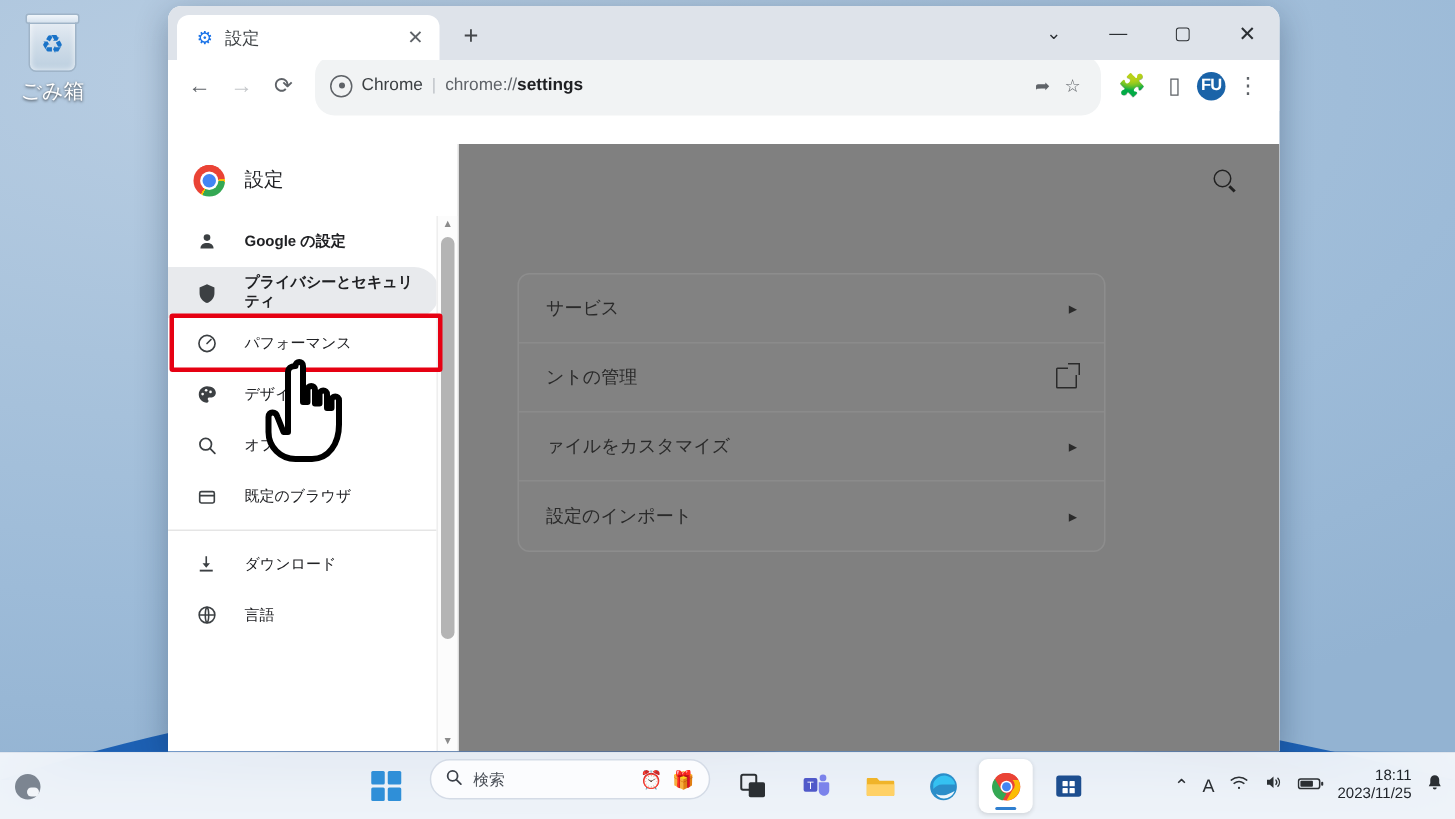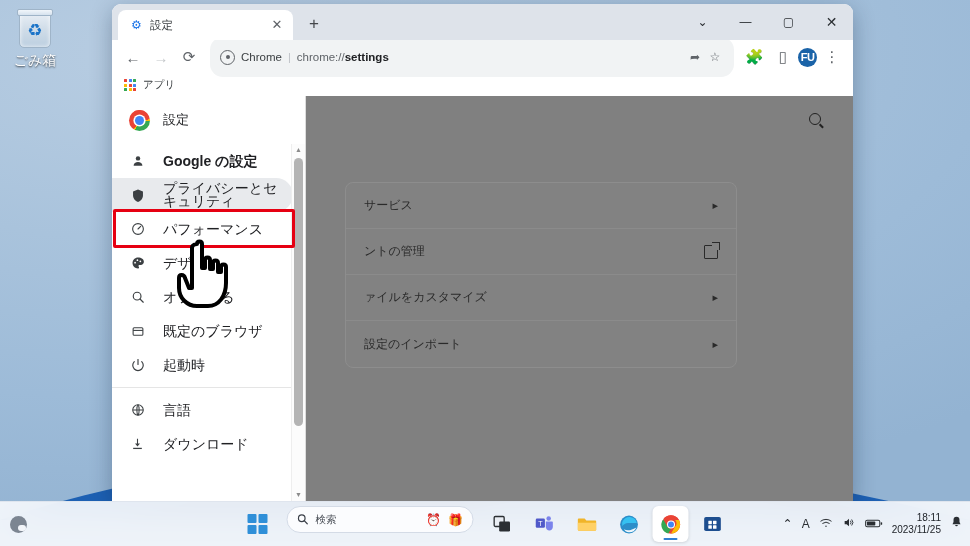--- a/index.html
+++ b/index.html
@@ -189,22 +189,22 @@
   .sm-sep{height:1px;background:#e5e5e5;margin:5px 0;}
   .sm-item{
     display:flex;align-items:center;gap:17px;min-height:34px;padding:4px 10px 4px 17px;
     box-sizing:border-box;border-radius:0 17px 17px 0;margin-right:12px;
   }
   .sm-item.sel{background:#e8eaed;}
   .sm-ico{
     width:17px;flex:0 0 17px;display:flex;align-items:center;justify-content:center;
     color:#3c4043;font-size:14px;line-height:1;
   }
-  .sm-lbl{font-size:14px;color:#202124;line-height:13px;}
-  .sm-item.sel .sm-lbl{font-weight:400;}
+  .sm-lbl{font-size:10px;color:#202124;line-height:13px;}
+  .sm-item.sel .sm-lbl{font-weight:700;}
   .sm-item.bold .sm-lbl{font-weight:700;}
 
   
   .sb-track{
     position:absolute;right:0;top:48px;bottom:0;width:13px;background:#fcfcfc;border-left:1px solid #eee;
   }
   .sb-up,.sb-dn{
     position:absolute;left:0;right:0;height:12px;color:#8b8b8b;font-size:7px;text-align:center;line-height:12px;
   }
   .sb-up{top:0;}
@@ -316,34 +316,20 @@
           <span class="tbtn" style="width:18px;flex:0 0 18px;font-size:12px;">➦</span>
           <span class="tbtn" style="width:18px;flex:0 0 18px;font-size:12px;">☆</span>
         </span>
       </div>
       <div class="tbtn">🧩</div>
       <div class="tbtn">▯</div>
       <div class="avatar">FU</div>
       <div class="tbtn">⋮</div>
     </div>
 
-    <div class="bookmarks">
-      <span class="appsgrid">
-        <i style="background:#ea4335"></i>
-          <i style="background:#4285f4"></i>
-          <i style="background:#34a853"></i>
-        <i style="background:#fbbc04"></i>
-          <i style="background:#ea4335"></i>
-          <i style="background:#4285f4"></i>
-        <i style="background:#34a853"></i>
-          <i style="background:#fbbc04"></i>
-          <i style="background:#ea4335"></i>
-      </span>
-      <span class="bk-lbl">アプリ</span>
-    </div>
 
     <div class="content">
 
       <div class="dim">
         <div class="srch">
           <div class="srch-ic"></div>
         </div>
 
         <div class="card">
           <div class="crow">
@@ -427,50 +413,41 @@
           <div class="sm-item">
             <span class="sm-ico">
               <svg width="14" height="13" viewBox="0 0 24 24" fill="none" stroke="#3c4043" stroke-width="2">
                   <rect x="3" y="5" width="18" height="14" rx="2"></rect>
                   <path d="M3 10h18"></path>
                 </svg>
             </span>
             <span class="sm-lbl">既定のブラウザ</span>
           </div>
 
-          <div class="sm-item">
-            <span class="sm-ico">
-              <svg width="14" height="14" viewBox="0 0 24 24" fill="none" stroke="#3c4043" stroke-width="2" stroke-linecap="round">
-                  <path d="M12 2.5v8.5"></path>
-                  <path d="M18.4 6.2a9 9 0 11-12.8 0"></path>
-                </svg>
-            </span>
-            <span class="sm-lbl">起動時</span>
-          </div>
 
           <div class="sm-sep"></div>
+
+          <div class="sm-item">
+            <span class="sm-ico">
+              <svg width="13" height="14" viewBox="0 0 24 24" fill="#3c4043">
+                  <path d="M11 2.5h2v8.5h3.6L12 16.6 7.4 11H11z"></path>
+                  <rect x="4" y="19" width="16" height="2.3"></rect>
+                </svg>
+            </span>
+            <span class="sm-lbl">ダウンロード</span>
+          </div>
 
           <div class="sm-item">
             <span class="sm-ico">
               <svg width="14" height="14" viewBox="0 0 24 24" fill="none" stroke="#3c4043" stroke-width="1.8">
                   <circle cx="12" cy="12" r="9"></circle>
                   <path d="M3 12h18M12 3c2.6 2.6 2.6 15.4 0 18M12 3c-2.6 2.6-2.6 15.4 0 18"></path>
                 </svg>
             </span>
             <span class="sm-lbl">言語</span>
-          </div>
-
-          <div class="sm-item">
-            <span class="sm-ico">
-              <svg width="13" height="14" viewBox="0 0 24 24" fill="#3c4043">
-                  <path d="M11 2.5h2v8.5h3.6L12 16.6 7.4 11H11z"></path>
-                  <rect x="4" y="19" width="16" height="2.3"></rect>
-                </svg>
-            </span>
-            <span class="sm-lbl">ダウンロード</span>
           </div>
 
           <div class="sm-item">
             
             
           </div>
         </div>
 
         <div class="sb-track">
           <div class="sb-up">▲</div>

